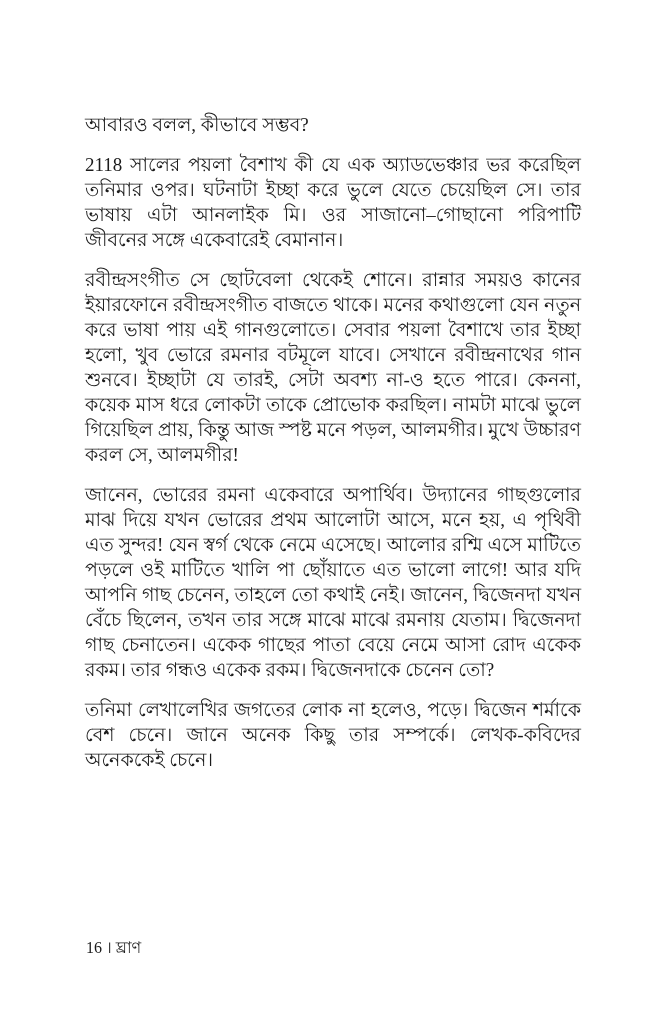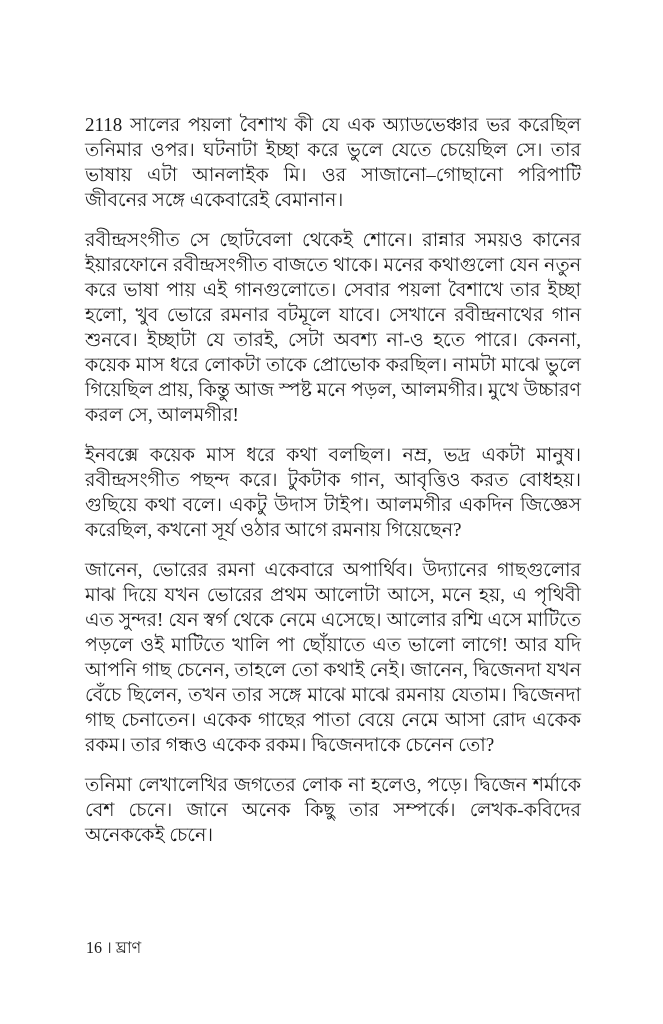--- a/index.html
+++ b/index.html
@@ -38,22 +38,22 @@
     font-size: 16px;
     line-height: 20px;
     color: #1b1b1b;
   }
 </style>
 </head>
 <body>
 
 <div class="book-page">
   <div class="body-text">
+      <p>আবারও বলল, কীভাবে সম্ভব?</p>
       <p>2118 সালের পয়লা বৈশাখ কী যে এক অ্যাডভেঞ্চার ভর করেছিল তনিমার ওপর। ঘটনাটা ইচ্ছা করে ভুলে যেতে চেয়েছিল সে। তার ভাষায় এটা আনলাইক মি। ওর সাজানো–গোছানো পরিপাটি জীবনের সঙ্গে একেবারেই বেমানান।</p>
       <p>রবীন্দ্রসংগীত সে ছোটবেলা থেকেই শোনে। রান্নার সময়ও কানের ইয়ারফোনে রবীন্দ্রসংগীত বাজতে থাকে। মনের কথাগুলো যেন নতুন করে ভাষা পায় এই গানগুলোতে। সেবার পয়লা বৈশাখে তার ইচ্ছা হলো, খুব ভোরে রমনার বটমূলে যাবে। সেখানে রবীন্দ্রনাথের গান শুনবে। ইচ্ছাটা যে তারই, সেটা অবশ্য না-ও হতে পারে। কেননা, কয়েক মাস ধরে লোকটা তাকে প্রোভোক করছিল। নামটা মাঝে ভুলে গিয়েছিল প্রায়, কিন্তু আজ স্পষ্ট মনে পড়ল, আলমগীর। মুখে উচ্চারণ করল সে, আলমগীর!</p>
-      <p>ইনবক্সে কয়েক মাস ধরে কথা বলছিল। নম্র, ভদ্র একটা মানুষ। রবীন্দ্রসংগীত পছন্দ করে। টুকটাক গান, আবৃত্তিও করত বোধহয়। গুছিয়ে কথা বলে। একটু উদাস টাইপ। আলমগীর একদিন জিজ্ঞেস করেছিল, কখনো সূর্য ওঠার আগে রমনায় গিয়েছেন?</p>
       <p>জানেন, ভোরের রমনা একেবারে অপার্থিব। উদ্যানের গাছগুলোর মাঝ দিয়ে যখন ভোরের প্রথম আলোটা আসে, মনে হয়, এ পৃথিবী এত সুন্দর! যেন স্বর্গ থেকে নেমে এসেছে। আলোর রশ্মি এসে মাটিতে পড়লে ওই মাটিতে খালি পা ছোঁয়াতে এত ভালো লাগে! আর যদি আপনি গাছ চেনেন, তাহলে তো কথাই নেই। জানেন, দ্বিজেনদা যখন বেঁচে ছিলেন, তখন তার সঙ্গে মাঝে মাঝে রমনায় যেতাম। দ্বিজেনদা গাছ চেনাতেন। একেক গাছের পাতা বেয়ে নেমে আসা রোদ একেক রকম। তার গন্ধও একেক রকম। দ্বিজেনদাকে চেনেন তো?</p>
       <p>তনিমা লেখালেখির জগতের লোক না হলেও, পড়ে। দ্বিজেন শর্মাকে বেশ চেনে। জানে অনেক কিছু তার সম্পর্কে। লেখক-কবিদের অনেককেই চেনে।</p>
     </div>
   <div class="page-footer">
     <span>16 । ঘ্রাণ</span>
   </div>
 </div>
 
 </body></html>

